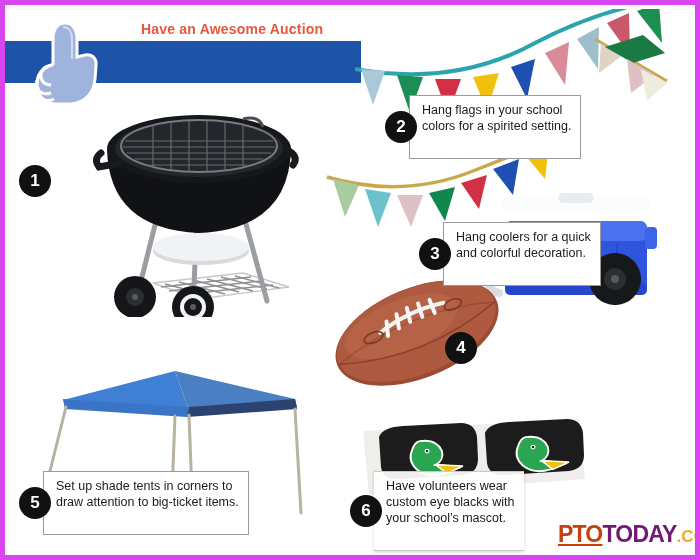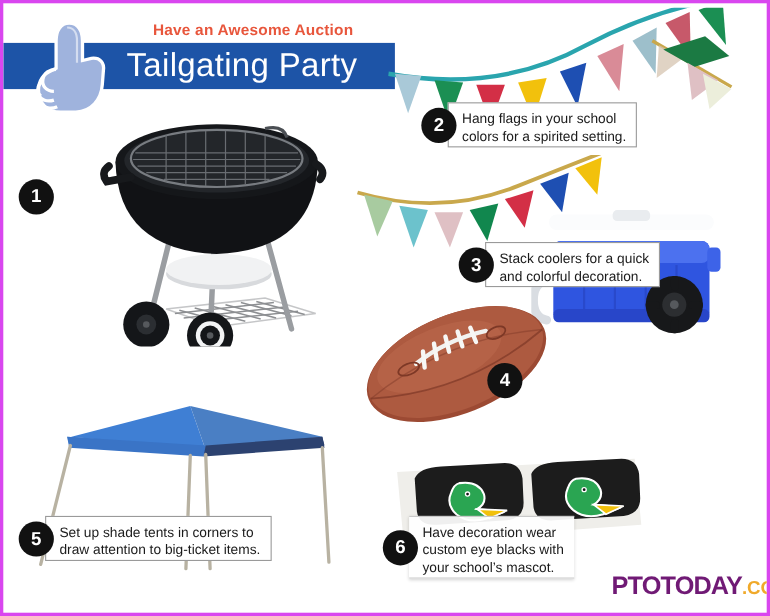--- a/index.html
+++ b/index.html
@@ -8,21 +8,21 @@
     background: #ffffff;
   }
   body {
     font-family: "Liberation Sans", sans-serif;
   }
   #poster {
     position: relative;
     width: 700px;
     height: 560px;
     background: #ffffff;
-    border: 3px solid #d946ef;
+    border: 5px solid #d946ef;
     box-sizing: border-box;
     overflow: hidden;
   }
 
   
   #header-banner {
     position: absolute;
     left: 0;
     top: 36px;
     width: 356px;
@@ -80,21 +80,21 @@
     flex: 0 0 auto;
     position: relative;
     z-index: 3;
   }
   .callout-text {
     background: #ffffff;
     border: 1px solid #9a9a9a;
     color: #1b1b1b;
     font-size: 12.5px;
     line-height: 16px;
-    padding: 6px 9px 1px 12px;
+    padding: 6px 9px 24px 12px;
     margin-left: -8px;
     position: relative;
     z-index: 2;
     white-space: pre-line;
   }
   .callout-text.shadowed {
     border: none;
     border-top: 1px solid #c9c9c9;
     border-bottom: 1px solid #c9c9c9;
     background: rgba(255,255,255,0.93);
@@ -111,35 +111,34 @@
   
   #logo {
     position: absolute;
     left: 553px;
     top: 516px;
     font-size: 23px;
     font-weight: bold;
     letter-spacing: -0.8px;
     white-space: nowrap;
   }
-  #logo .pto { color: #701a75; }
+  #logo .pto { color: #c2410c; text-decoration: underline; }
   #logo .today { color: #701a75; }
   #logo .dotcom { color: #f0a92a; font-size: 17px; letter-spacing: 0; }
 
   .art { position: absolute; }
 </style>
 </head>
 <body>
 
 <div id="poster">
 
   <div id="header-banner"></div>
 
   <div id="header-subtitle">Have an Awesome Auction</div>
-  <div id="header-title">Tailgating Party</div>
 
   <svg id="foam-finger" viewBox="0 0 86 96">
     <g stroke="#ffffff" stroke-width="3" fill="#9fb3dd">
       <path d="M40 10 C48 10 52 17 52 26 L52 44 L60 42 C68 41 72 46 71 53
                L70 66 C69 80 60 90 46 91 L32 91 C20 91 12 83 12 71
                C12 62 17 56 24 53 L28 51 L28 26 C28 17 32 10 40 10 Z"></path>
       <path d="M28 52 C22 52 17 55 16 61 C15 67 19 72 26 72" fill="none"></path>
       <path d="M16 63 C12 65 10 70 12 75 C14 80 20 82 26 80" fill="none"></path>
       <path d="M14 74 C11 77 11 82 15 85 C19 88 25 88 29 86" fill="none"></path>
       <path d="M38 14 C44 14 47 19 47 26 L47 46" fill="none" stroke-width="2" opacity="0.55"></path>
@@ -335,36 +334,36 @@
   </div>
 
   <div class="callout" id="callout-2">
     <div class="callout-num">2</div>
     <div class="callout-text">Hang flags in your school
 colors for a spirited setting.</div>
   </div>
 
   <div class="callout" id="callout-3">
     <div class="callout-num">3</div>
-    <div class="callout-text">Stack coolers for a quick
+    <div class="callout-text">Hang coolers for a quick
 and colorful decoration.</div>
   </div>
 
   <div class="callout" id="callout-4">
     <div class="callout-num">4</div>
   </div>
 
   <div class="callout" id="callout-5">
     <div class="callout-num">5</div>
     <div class="callout-text">Set up shade tents in corners to
 draw attention to big-ticket items.</div>
   </div>
 
   <div class="callout" id="callout-6">
     <div class="callout-num">6</div>
-    <div class="callout-text shadowed">Have decoration wear
+    <div class="callout-text shadowed">Have volunteers wear
 custom eye blacks with
 your school’s mascot.</div>
   </div>
 
   <div id="logo"><span class="pto">PTO</span><span class="today">TODAY</span><span class="dotcom">.COM</span></div>
 
 </div>
 
 </body></html>

